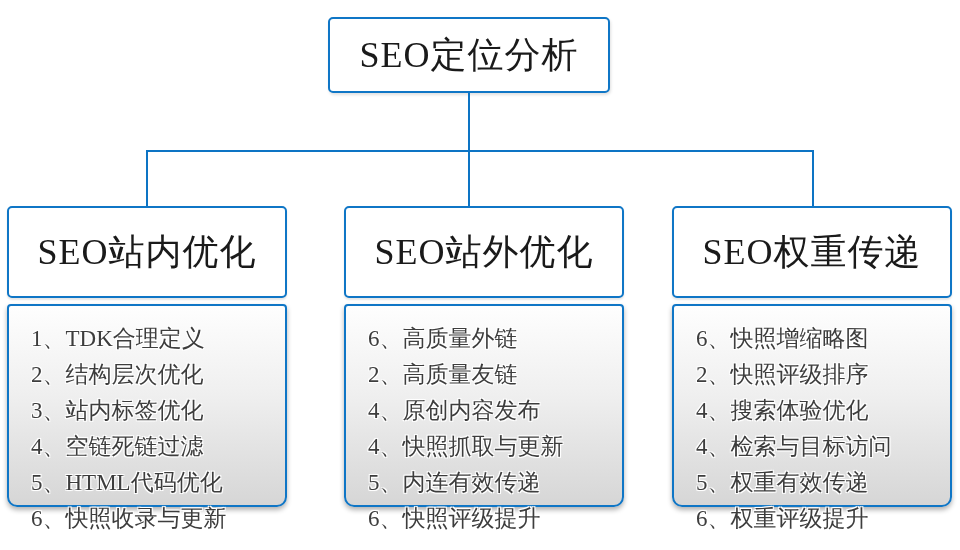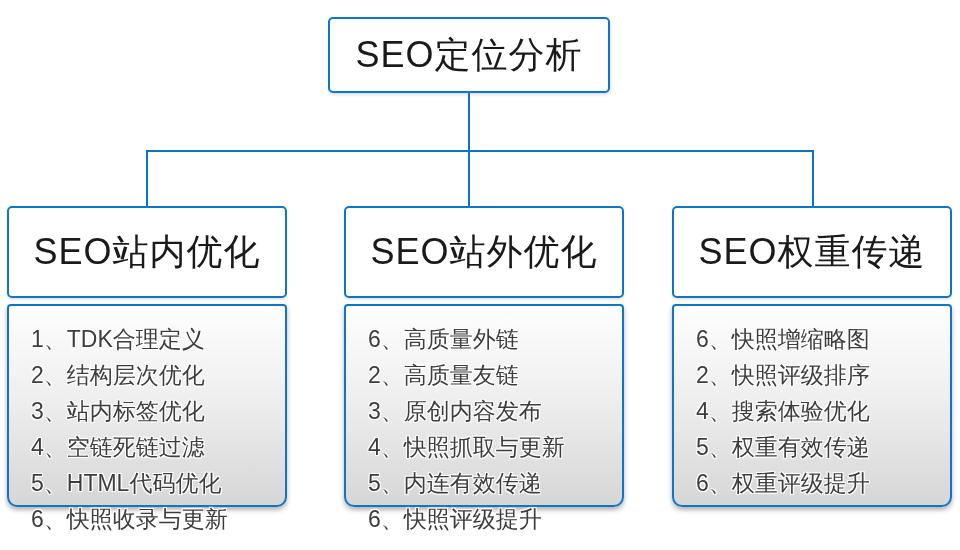--- a/index.html
+++ b/index.html
@@ -7,20 +7,21 @@
     padding: 0;
     background: #ffffff;
     font-family: "Liberation Sans", "DejaVu Sans", sans-serif;
   }
   .stage {
     position: relative;
     width: 960px;
     height: 550px;
     background: #ffffff;
     overflow: hidden;
+    font-family: Liberation Serif, serif;
   }
   .node {
     position: absolute;
     box-sizing: border-box;
     border: 2px solid #0f76c6;
     background: #ffffff;
     display: flex;
     align-items: center;
     justify-content: center;
   }
@@ -113,33 +114,34 @@
     </div>
   </div>
 
   <div class="col col-1">
     <div class="branch-header">
       <span class="title-text">SEO站外优化</span>
     </div>
     <div class="branch-list">
       <div class="list-item">6、高质量外链</div>
       <div class="list-item">2、高质量友链</div>
-      <div class="list-item">3、原创内容发布</div>
+      <div class="list-item">4、原创内容发布</div>
       <div class="list-item">4、快照抓取与更新</div>
       <div class="list-item">5、内连有效传递</div>
       <div class="list-item">6、快照评级提升</div>
     </div>
   </div>
 
   <div class="col col-2">
     <div class="branch-header">
       <span class="title-text">SEO权重传递</span>
     </div>
     <div class="branch-list">
       <div class="list-item">6、快照增缩略图</div>
       <div class="list-item">2、快照评级排序</div>
       <div class="list-item">4、搜索体验优化</div>
+      <div class="list-item">4、检索与目标访问</div>
       <div class="list-item">5、权重有效传递</div>
       <div class="list-item">6、权重评级提升</div>
     </div>
   </div>
 
 </div>
 
 </body></html>

